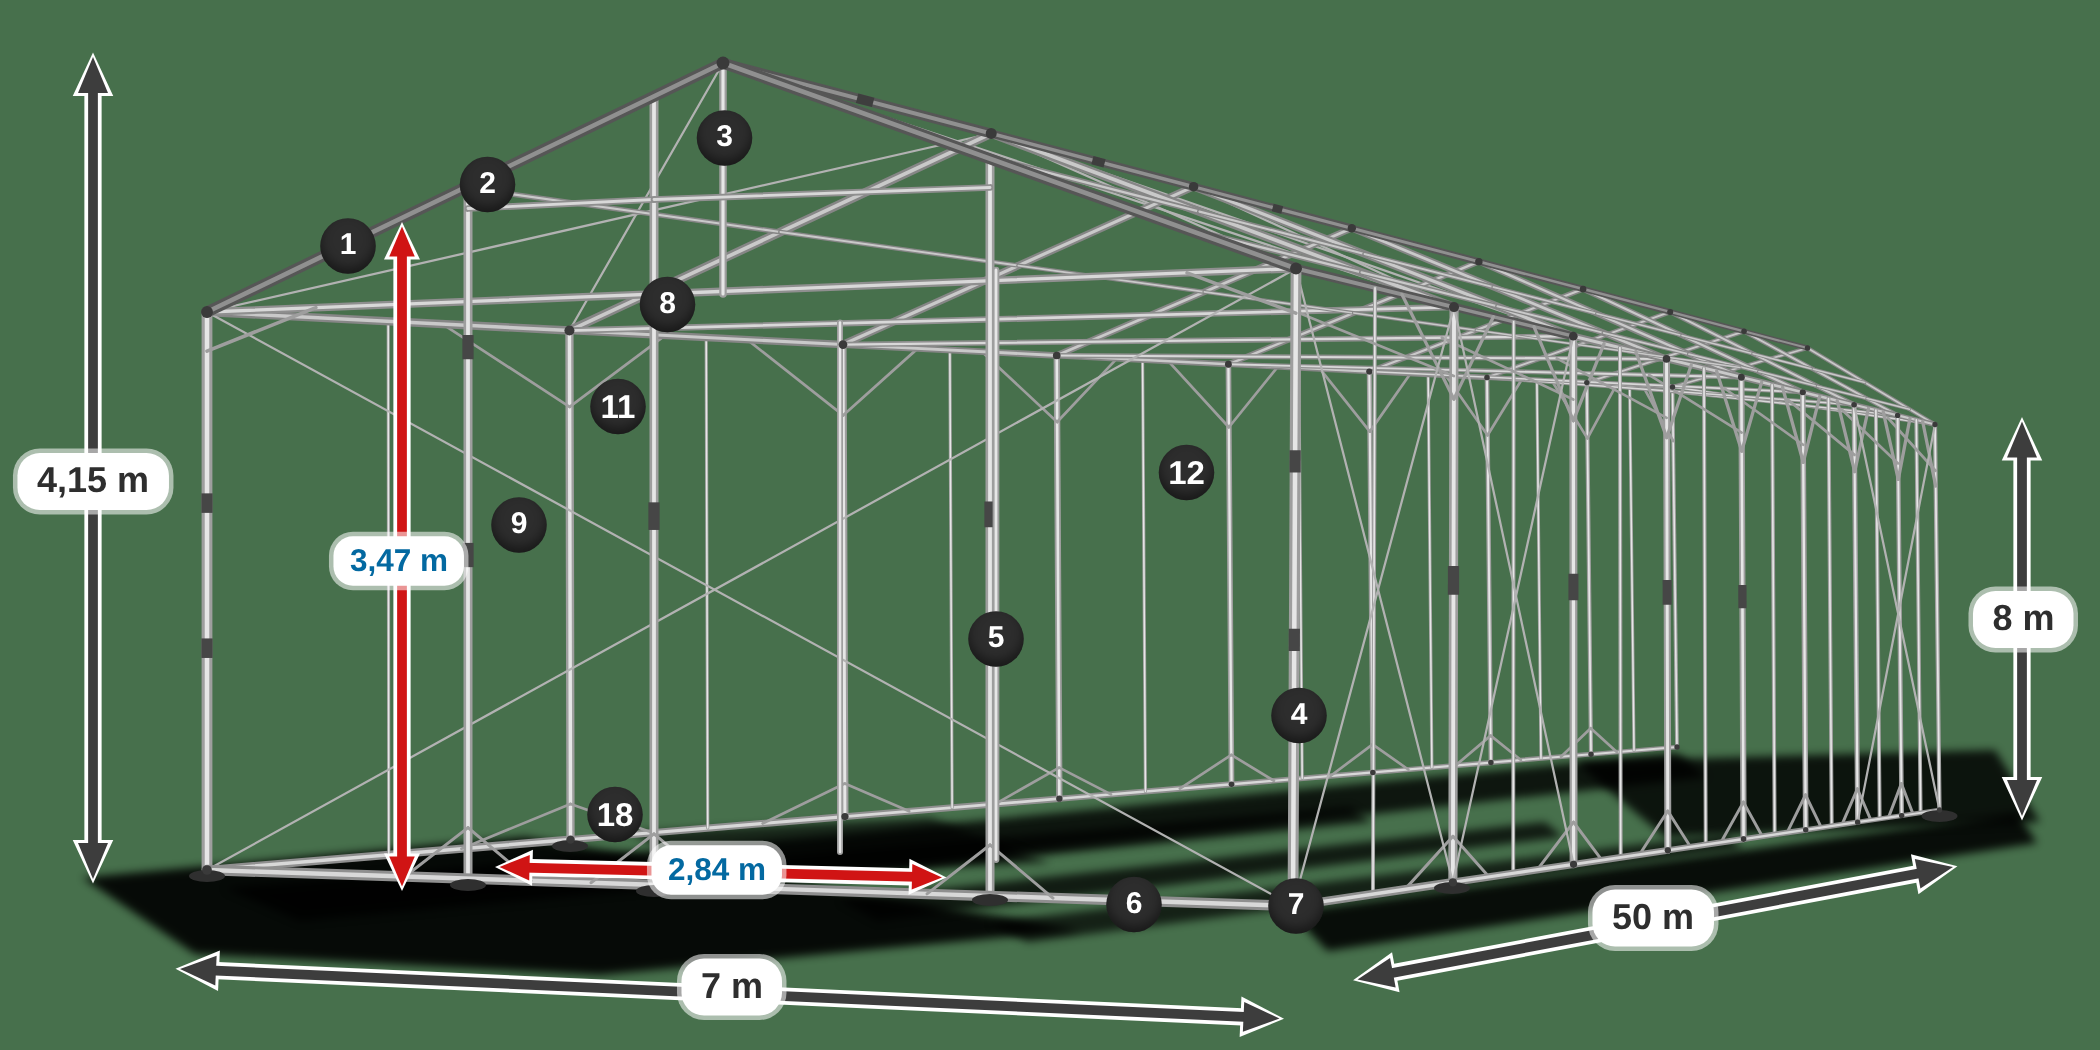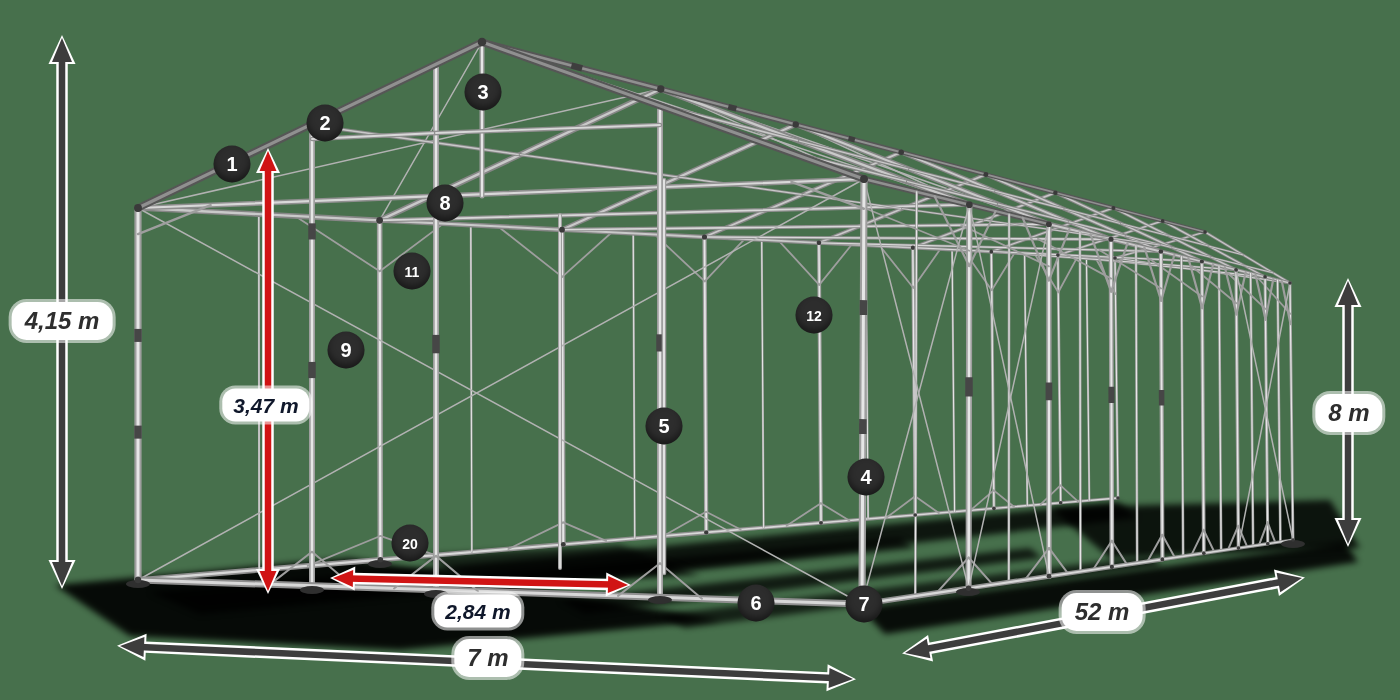--- a/index.html
+++ b/index.html
@@ -9,33 +9,32 @@
     font-family:"Liberation Sans", sans-serif;
   }
   #scene{position:absolute;left:0;top:0;z-index:1;}
   .pill{
     position:absolute;transform:translate(-50%,-50%);
     background:#ffffff;color:#2e2e2e;
     font-weight:700;font-size:24px;line-height:1;
     padding:7px 13px;border-radius:15px;white-space:nowrap;
     box-shadow:0 0 0 3px rgba(255,255,255,.55);
     z-index:20;
-    font-style:italic;
   }
-  .pill.red{color:#0f172a;font-size:21px;padding:6px 11px;border-radius:13px;margin-top:31px;}
+  .pill.red{color:#0369a1;font-size:21px;padding:6px 11px;border-radius:13px;}
   .badge{
     position:absolute;transform:translate(-50%,-50%);
     width:37px;height:37px;border-radius:50%;
     background:#2d2d2d;color:#ffffff;
     font-weight:700;font-size:20px;
     display:flex;align-items:center;justify-content:center;
     box-shadow:inset 0 -4px 7px rgba(0,0,0,.45);
     z-index:15;cursor:pointer;
   }
-  .badge.two{font-size:14px;}
+  .badge.two{font-size:22px;}
 </style>
 </head>
 <body>
 
 <div class="stage">
   <svg id="scene" width="1400" height="700" viewBox="0 0 1400 700">
       <defs>
         <filter id="blur" x="-30%" y="-30%" width="160%" height="160%">
           <feGaussianBlur stdDeviation="3"></feGaussianBlur>
         </filter>
@@ -513,30 +512,30 @@
         <line x1="348.9954974485608" y1="578.3795541767455" x2="612.0045025514391" y2="584.6204458232545" stroke="#d01414" stroke-width="6.5"></line>
         <polygon points="628,585 607.803990032903,593.023165298616 608.2072663456951,576.0279492595203" fill="#d01414"></polygon>
         <polygon points="333,578 352.792733654305,586.9720507404797 353.19600996709704,569.976834701384" fill="#d01414"></polygon>
       </g>
     </svg>
 
   <div class="pill" style="left:62px;top:321px">4,15 m</div>
   <div class="pill red" style="left:266px;top:374px">3,47 m</div>
   <div class="pill red" style="left:478px;top:580px">2,84 m</div>
   <div class="pill" style="left:488px;top:658px">7 m</div>
-  <div class="pill" style="left:1102px;top:612px">52 m</div>
+  <div class="pill" style="left:1102px;top:612px">50 m</div>
   <div class="pill" style="left:1349px;top:413px">8 m</div>
 
   <div id="badges">
       <div class="badge" style="left: 232px; top: 164px;">1</div>
       <div class="badge" style="left: 325px; top: 123px;">2</div>
       <div class="badge" style="left: 483px; top: 92px;">3</div>
       <div class="badge" style="left: 866px; top: 477px;">4</div>
       <div class="badge" style="left: 664px; top: 426px;">5</div>
       <div class="badge" style="left: 756px; top: 603px;">6</div>
       <div class="badge" style="left: 864px; top: 604px;">7</div>
       <div class="badge" style="left: 445px; top: 203px;">8</div>
       <div class="badge" style="left: 346px; top: 350px;">9</div>
-      <div class="badge two" style="left: 410px; top: 543px;">20</div>
+      <div class="badge two" style="left: 410px; top: 543px;">18</div>
       <div class="badge two" style="left: 412px; top: 271px;">11</div>
-      <div class="badge two" style="left: 814px; top: 315px;">12</div>
+      <div class="badge two" style="left: 791px; top: 315px;">12</div>
     </div>
 </div>
 
 </body></html>

